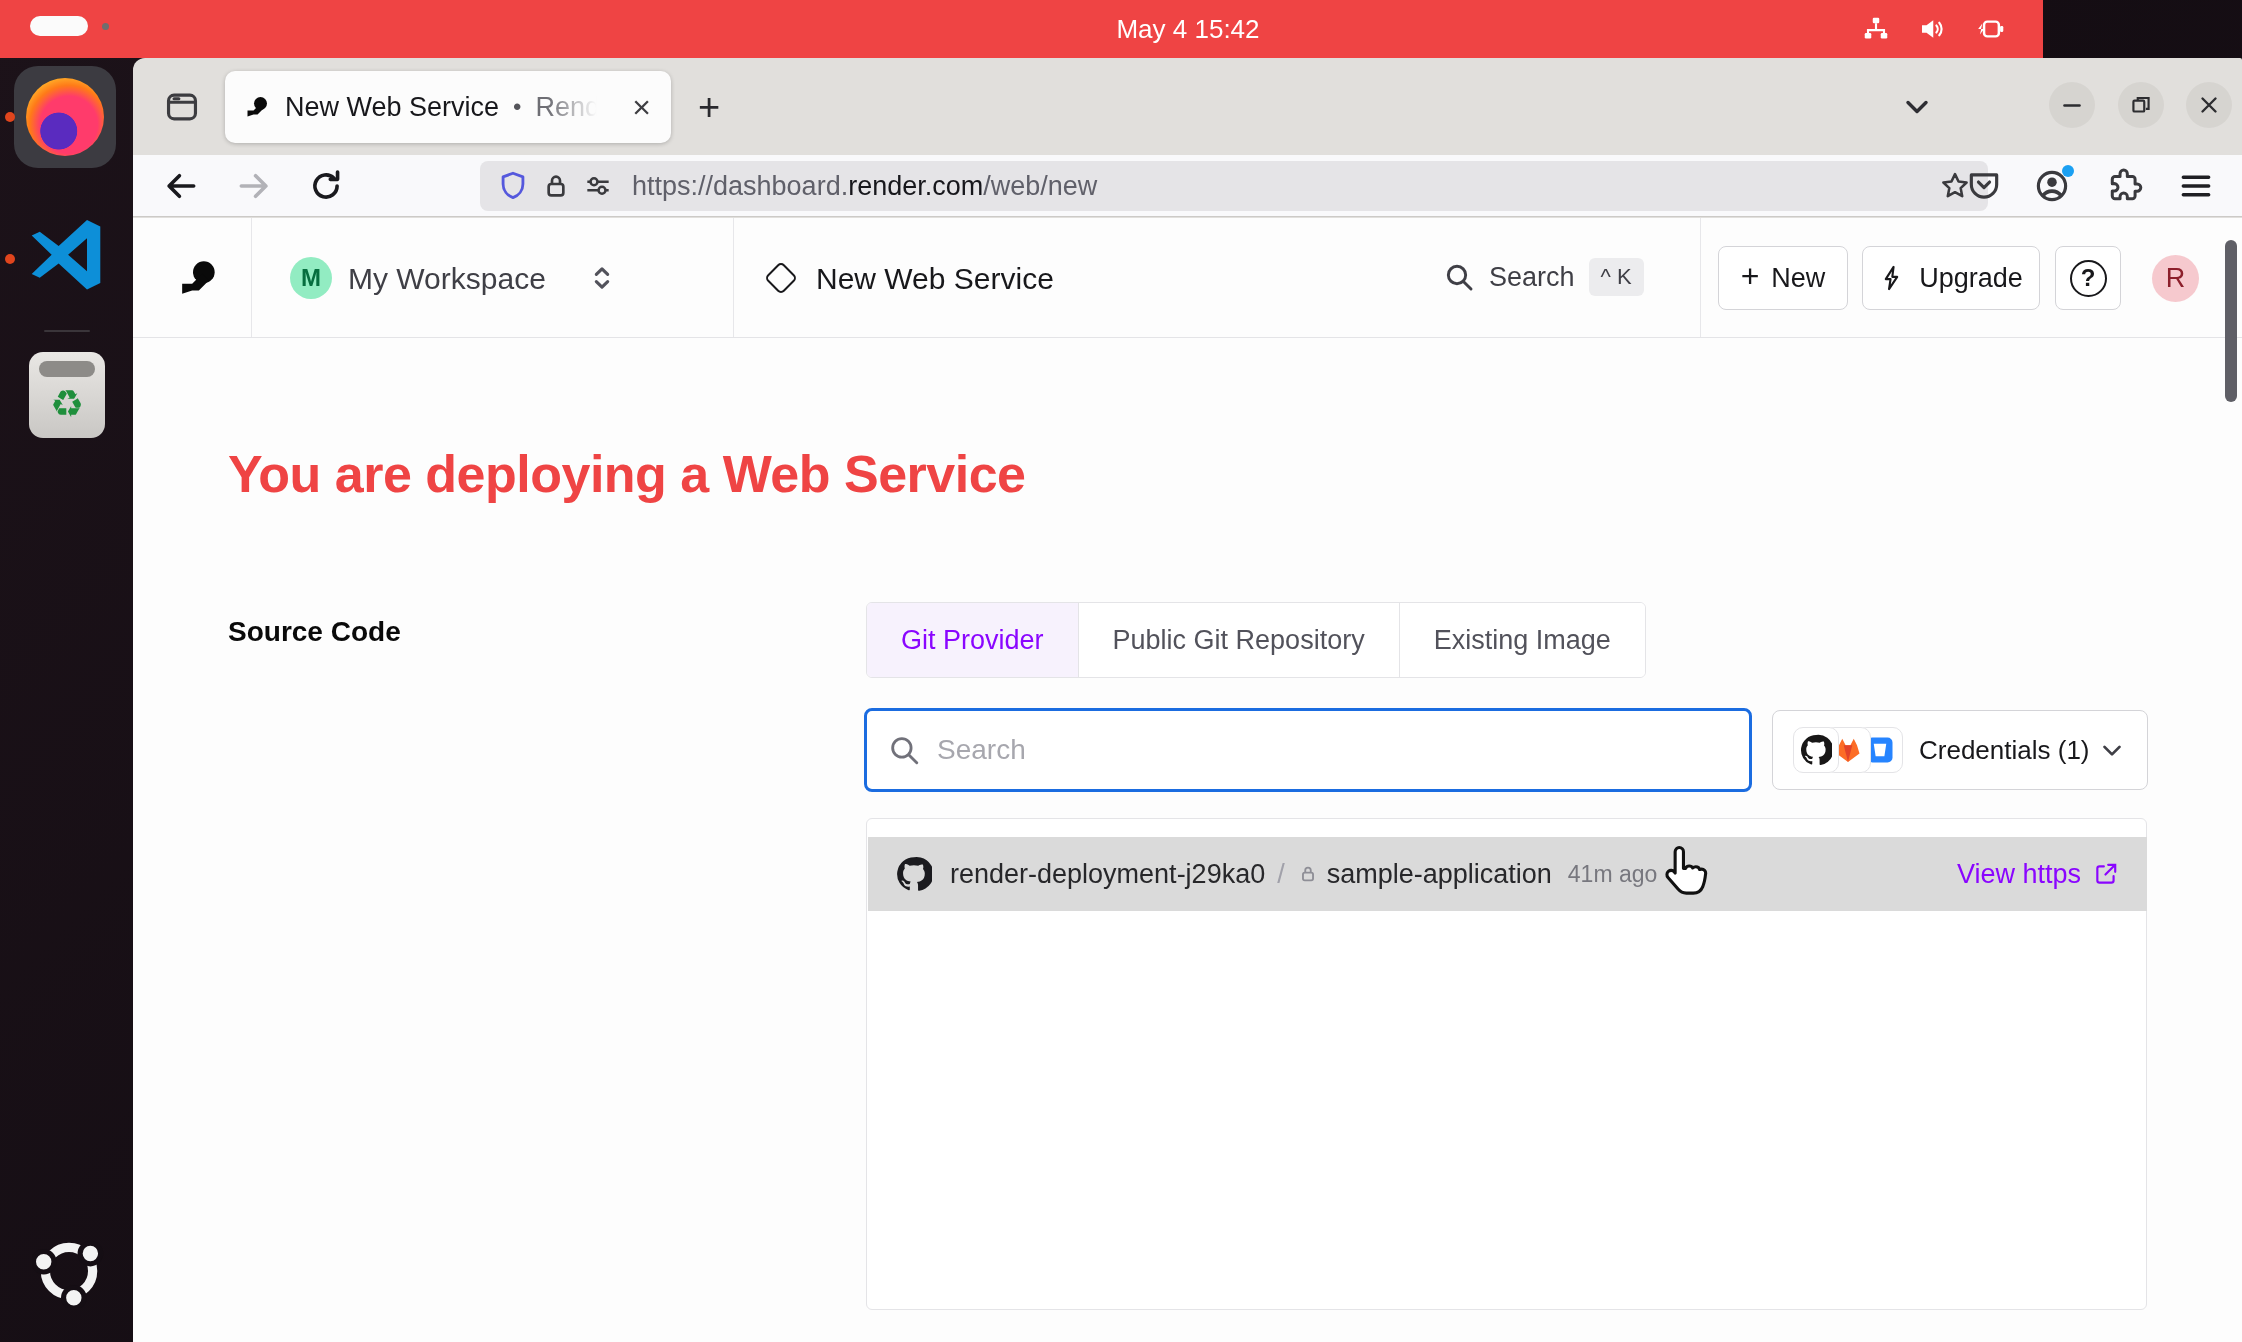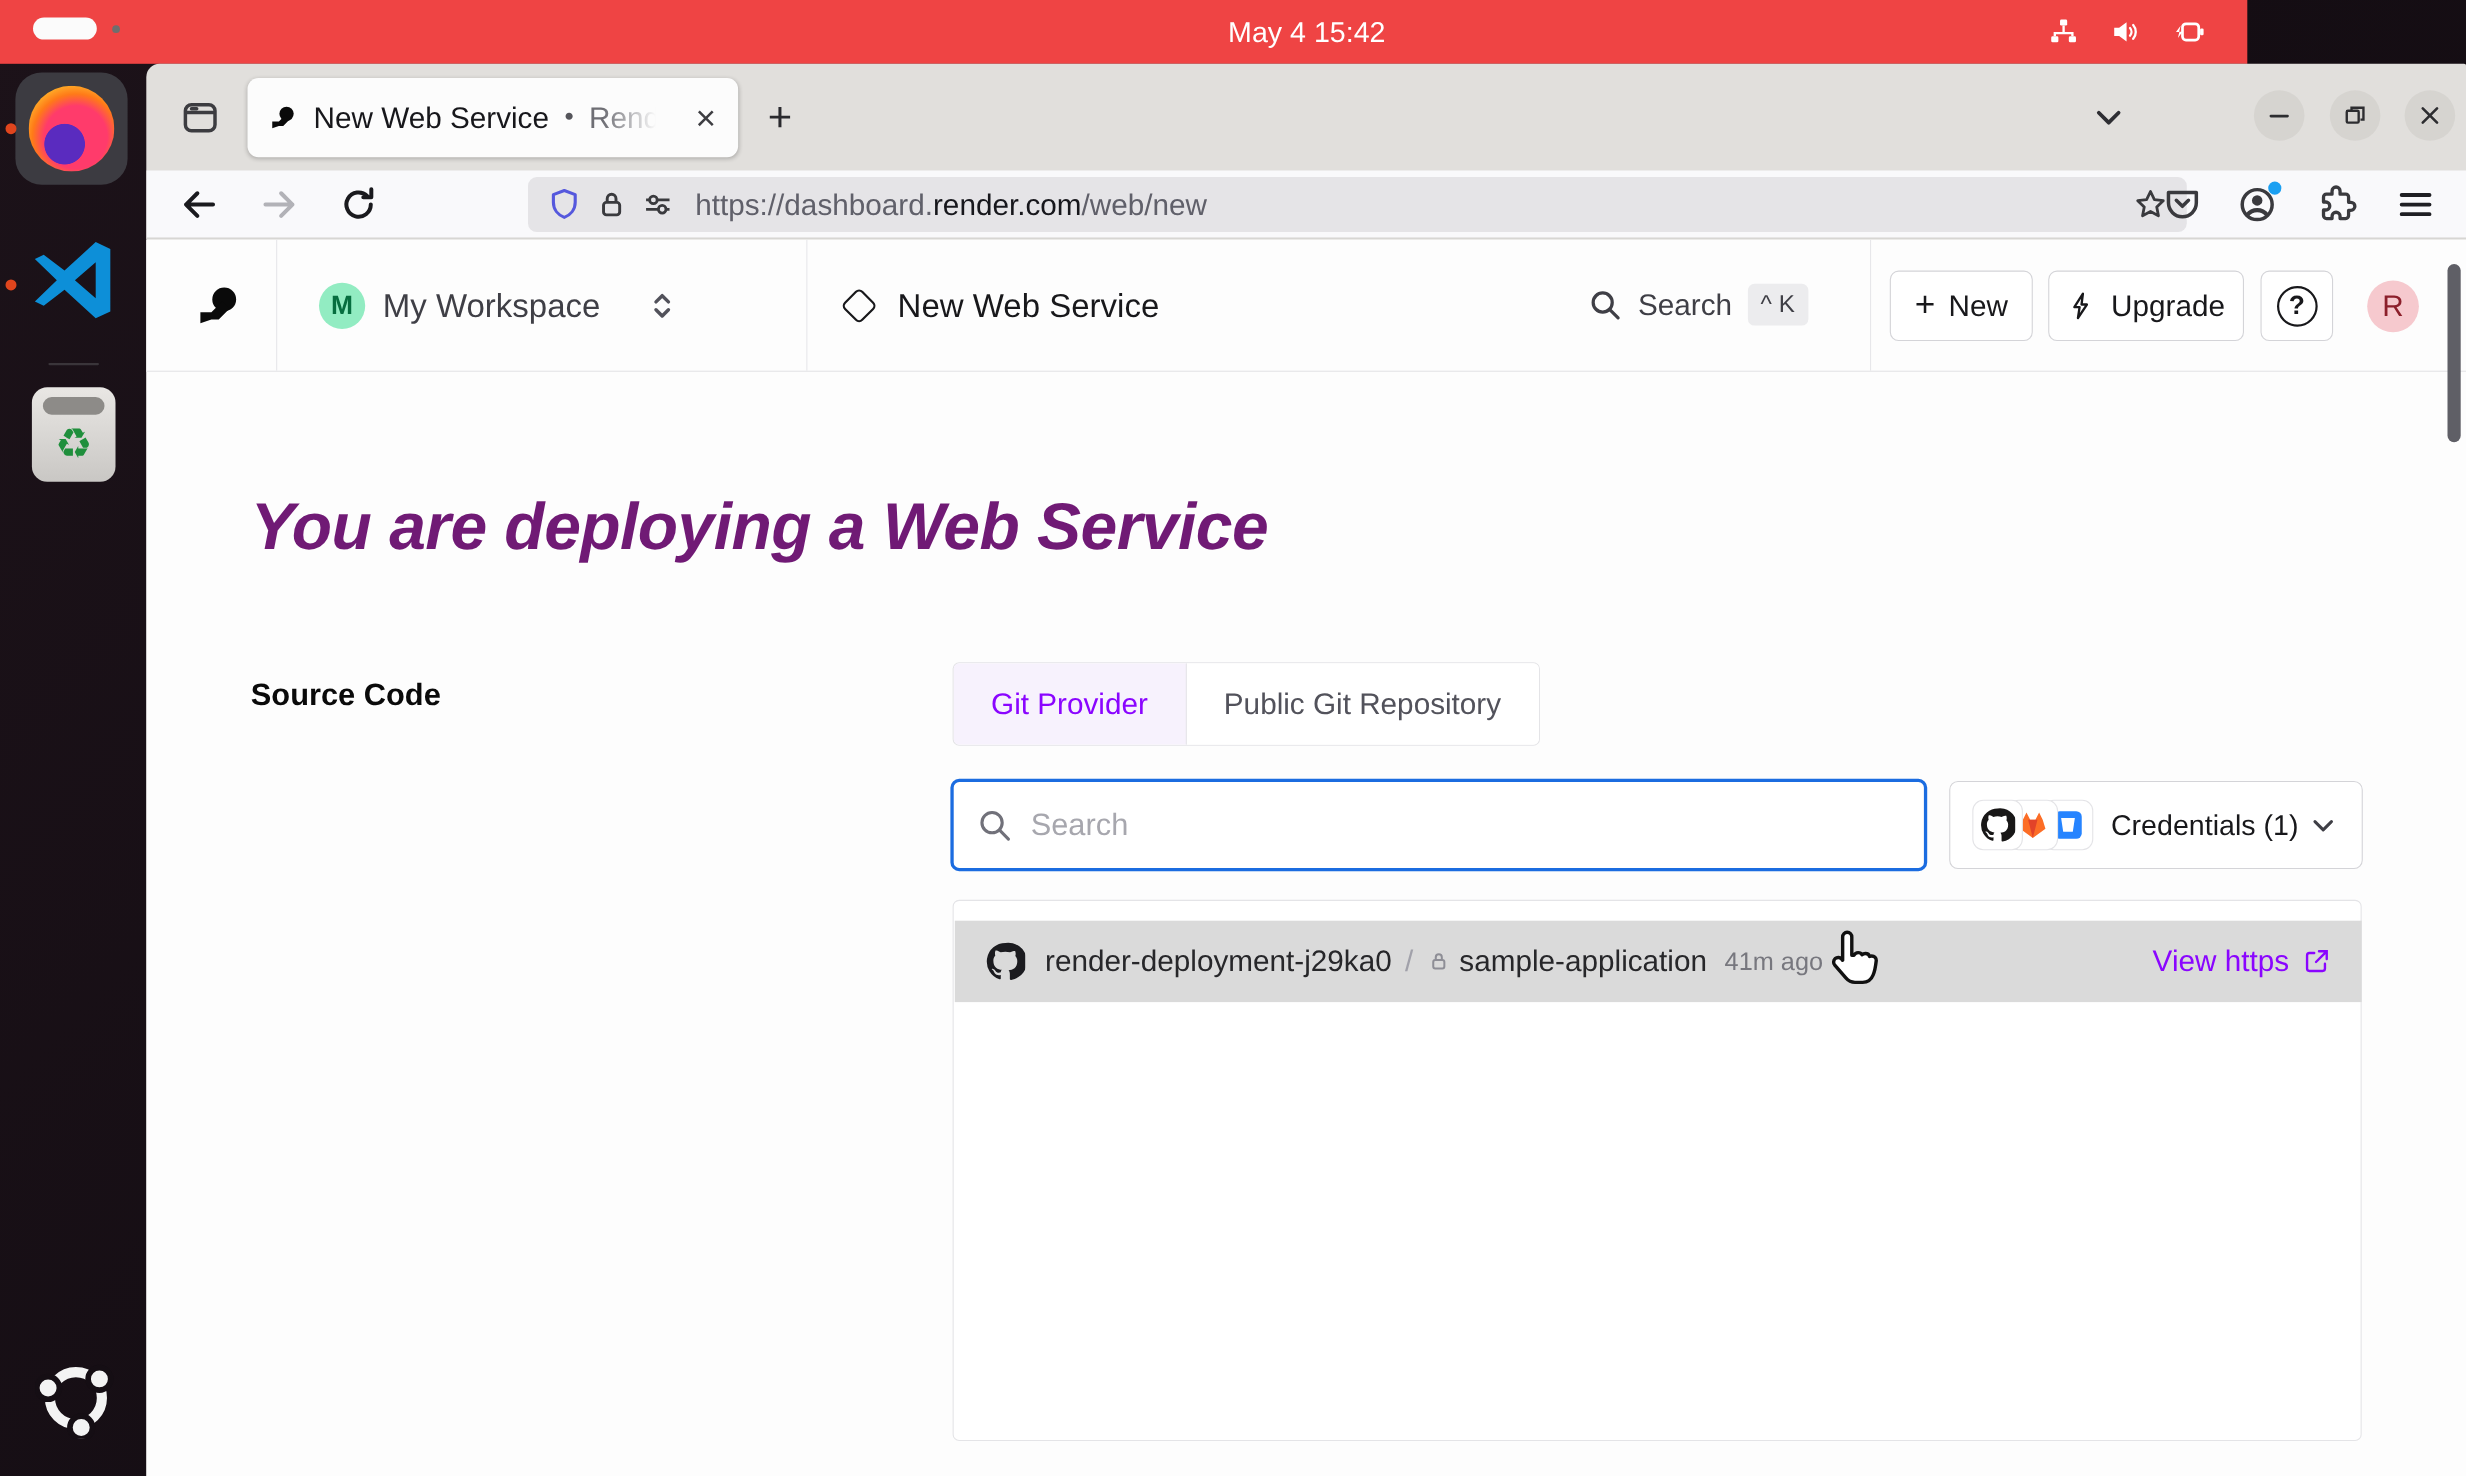--- a/index.html
+++ b/index.html
@@ -80,21 +80,21 @@
   .hbtn.new { left:1585px; width:130px; }
   .hbtn.new .plus { font-size:32px; font-weight:300; margin-top:-3px; }
   .hbtn.upgrade { left:1729px; width:178px; }
   .hbtn.help { left:1922px; width:66px; }
   .help-circ { width:37px; height:37px; border:2.4px solid #18181b; border-radius:50%; display:flex; align-items:center; justify-content:center; font-size:24px; font-weight:bold; color:#18181b; }
   .user-avatar { position:absolute; left:2019px; top:37px; width:47px; height:47px; border-radius:50%; background:#F6C9CE; color:#8C1F2B; font-size:27px; display:flex; align-items:center; justify-content:center; }
 
   .pscroll { position:absolute; left:2092px; top:22px; width:12px; height:162px; border-radius:6px; background:#5f5f66; }
 
   
-  .h1 { position:absolute; left:95px; top:226px; font-size:60px; font-weight:bold; color:#701a75; letter-spacing:-.5px;font-style:italic; }
+  .h1 { position:absolute; left:95px; top:226px; font-size:52px; font-weight:bold; color:#ef4444; letter-spacing:-.5px; }
   .src-label { position:absolute; left:95px; top:398px; font-size:28px; font-weight:bold; color:#0a0a0a; }
   .srctabs { position:absolute; left:733px; top:384px; height:76px; display:flex; border:1px solid #e4e4e7; border-radius:6px; overflow:hidden; background:#fff; }
   .srctab { display:flex; align-items:center; padding:0 34px; font-size:27px; color:#52525b; background:#fff; border-right:1px solid #e4e4e7; white-space:nowrap; }
   .srctab:last-child { border-right:none; }
   .srctab.active { background:#f7f2fd; color:#8A05FF; }
 
   .repo-search { position:absolute; left:731px; top:490px; width:888px; height:84px; border:3px solid #1b6ce0; border-radius:8px; background:#fff; display:flex; align-items:center; padding:0 20px; }
   .repo-search input { border:none; outline:none; font-size:28px; color:#18181b; font-family:"Liberation Sans",sans-serif; flex:1; margin-left:16px; background:transparent; }
   .repo-search input::placeholder { color:#a7a7ae; }
 
@@ -348,20 +348,21 @@
     </div>
 
     <div class="pscroll"></div>
 
     <div class="h1">You are deploying a Web Service</div>
     <div class="src-label">Source Code</div>
 
     <div class="srctabs">
       <div class="srctab active">Git Provider</div>
       <div class="srctab">Public Git Repository</div>
+      <div class="srctab">Existing Image</div>
     </div>
 
     <div class="repo-search">
       <span>
         <svg viewBox="0 0 24 24" width="34" height="34">
             <circle cx="10.5" cy="10.5" r="6.5" stroke="#71717a" stroke-width="2" fill="none"></circle>
             <path d="M15.5 15.5 21 21" stroke="#71717a" stroke-width="2" stroke-linecap="round"></path>
           </svg>
       </span>
       <input value="" placeholder="Search" style="">

